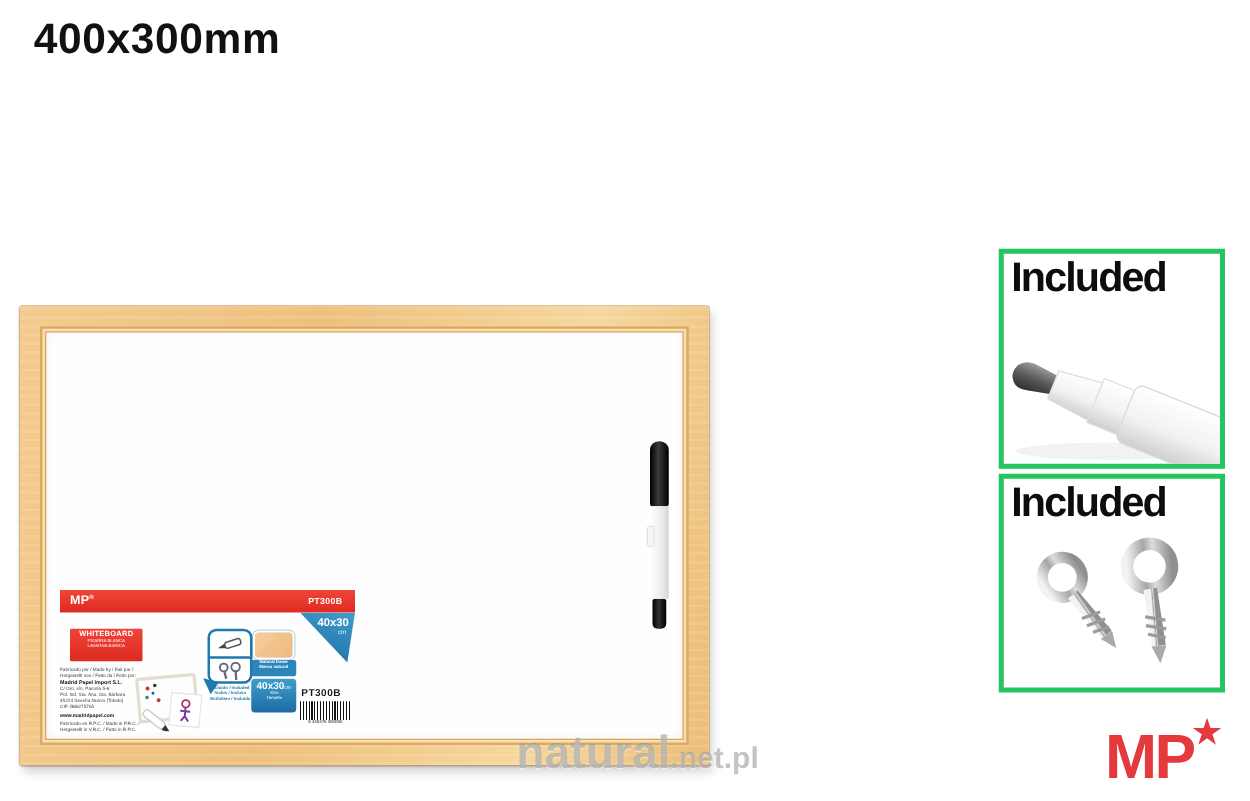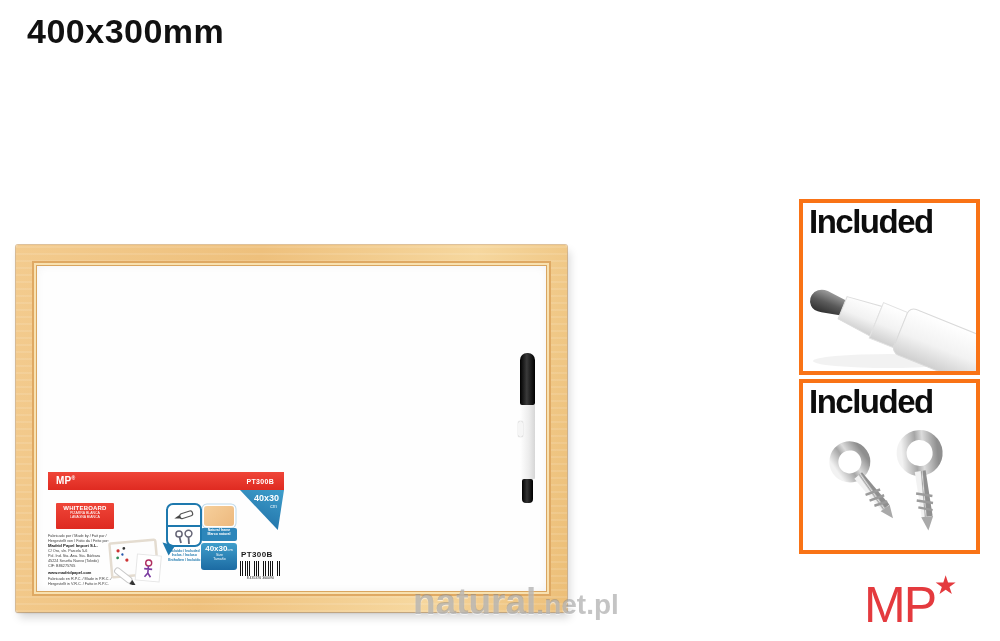--- a/index.html
+++ b/index.html
@@ -72,35 +72,35 @@
   .size-main{font-size:8px;font-weight:800;line-height:1;}
   .size-unit{font-size:4px;font-weight:400;}
   .size-sub-wrap{display:flex;justify-content:center;}
   .sku2{position:absolute;left:241px;top:550px;font-size:8px;font-weight:800;color:#1a1a1a;
         letter-spacing:.4px;z-index:13;}
   .barcode{position:absolute;left:240px;top:561px;width:40px;height:15px;z-index:13;
         background:repeating-linear-gradient(90deg,#111 0 1px,transparent 1px 2.4px,#111 2.4px 3.1px,transparent 3.1px 4.6px);}
   .barcode-num{position:absolute;left:236px;top:576px;width:48px;display:flex;justify-content:center;
         color:#222;z-index:13;}
   
-  .panel{position:absolute;left:799px;width:181px;border:4px solid #f97316;background:#fff;
+  .panel{position:absolute;left:799px;width:181px;border:4px solid #22c55e;background:#fff;
          box-sizing:border-box;z-index:20;}
   .panel1{top:199px;height:176px;}
   .panel2{top:379px;height:175px;}
   .panel-title{font-size:33px;font-weight:800;letter-spacing:-1.5px;color:#0d0d0d;
          line-height:1.02;padding:2px 0 0 6px;}
   .panel-photo{position:absolute;left:0;bottom:0;}
   
-  .mp-logo{position:absolute;left:864px;top:572px;z-index:40;color:#e43a3e;font-weight:400;
+  .mp-logo{position:absolute;left:884px;top:572px;z-index:40;color:#e43a3e;font-weight:700;
          font-size:50px;letter-spacing:-2px;line-height:1;}
   .mp-star{font-size:26px;vertical-align:28px;letter-spacing:0;margin-left:-1px;}
   .watermark{position:absolute;left:413px;top:581px;z-index:30;font-weight:700;
          color:rgba(125,125,125,.45);text-shadow:0 1px 1px rgba(255,255,255,.65);white-space:nowrap;}
   .wm-main{font-size:37px;letter-spacing:0;}
-  .wm-suffix{font-size:28px;}
+  .wm-suffix{font-size:24px;}
 </style>
 </head>
 <body>
 
 <div id="stage">
 
   <div class="title">400x300mm</div>
 
   <div class="board">
     <div class="surface"></div>

